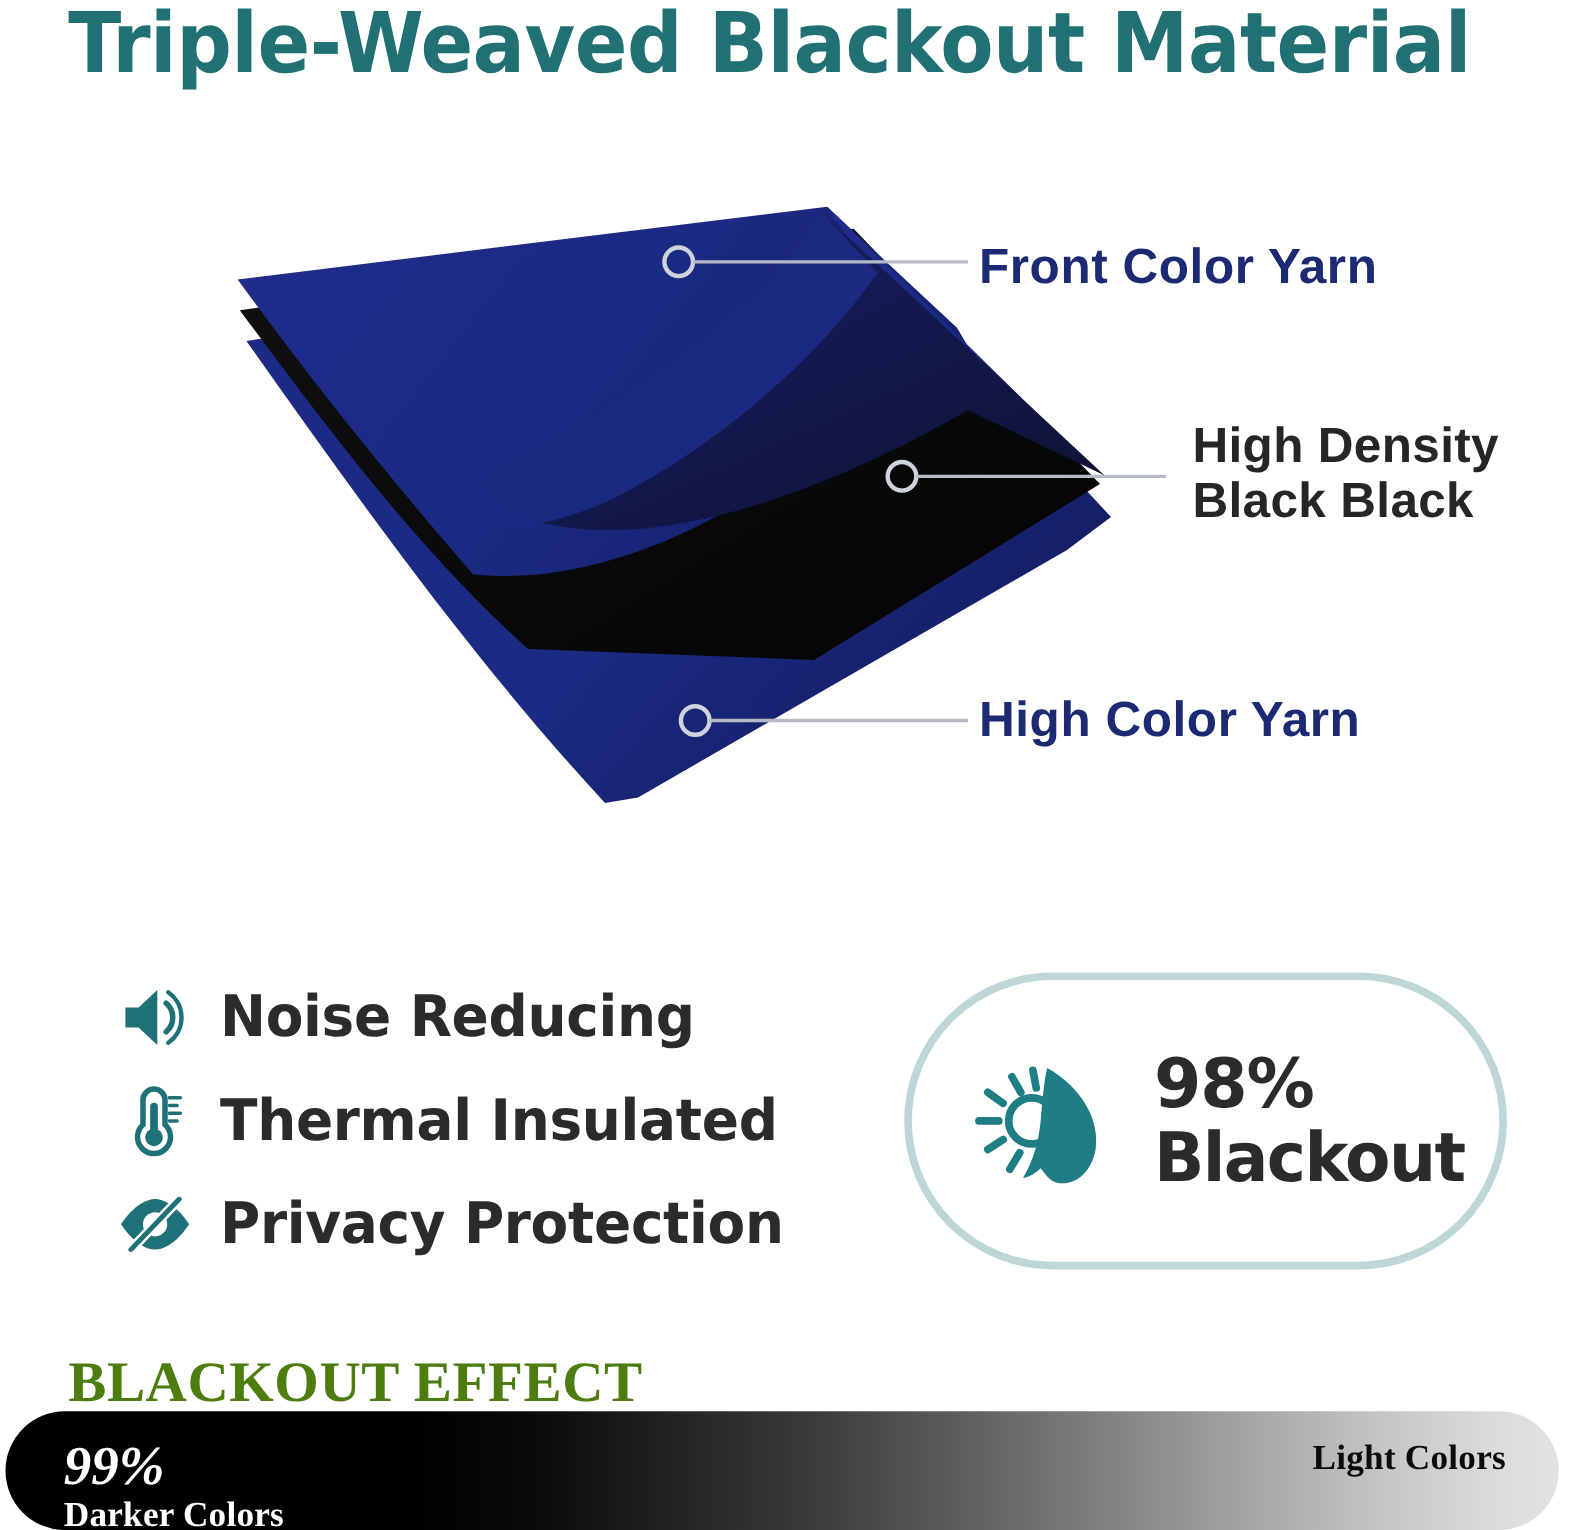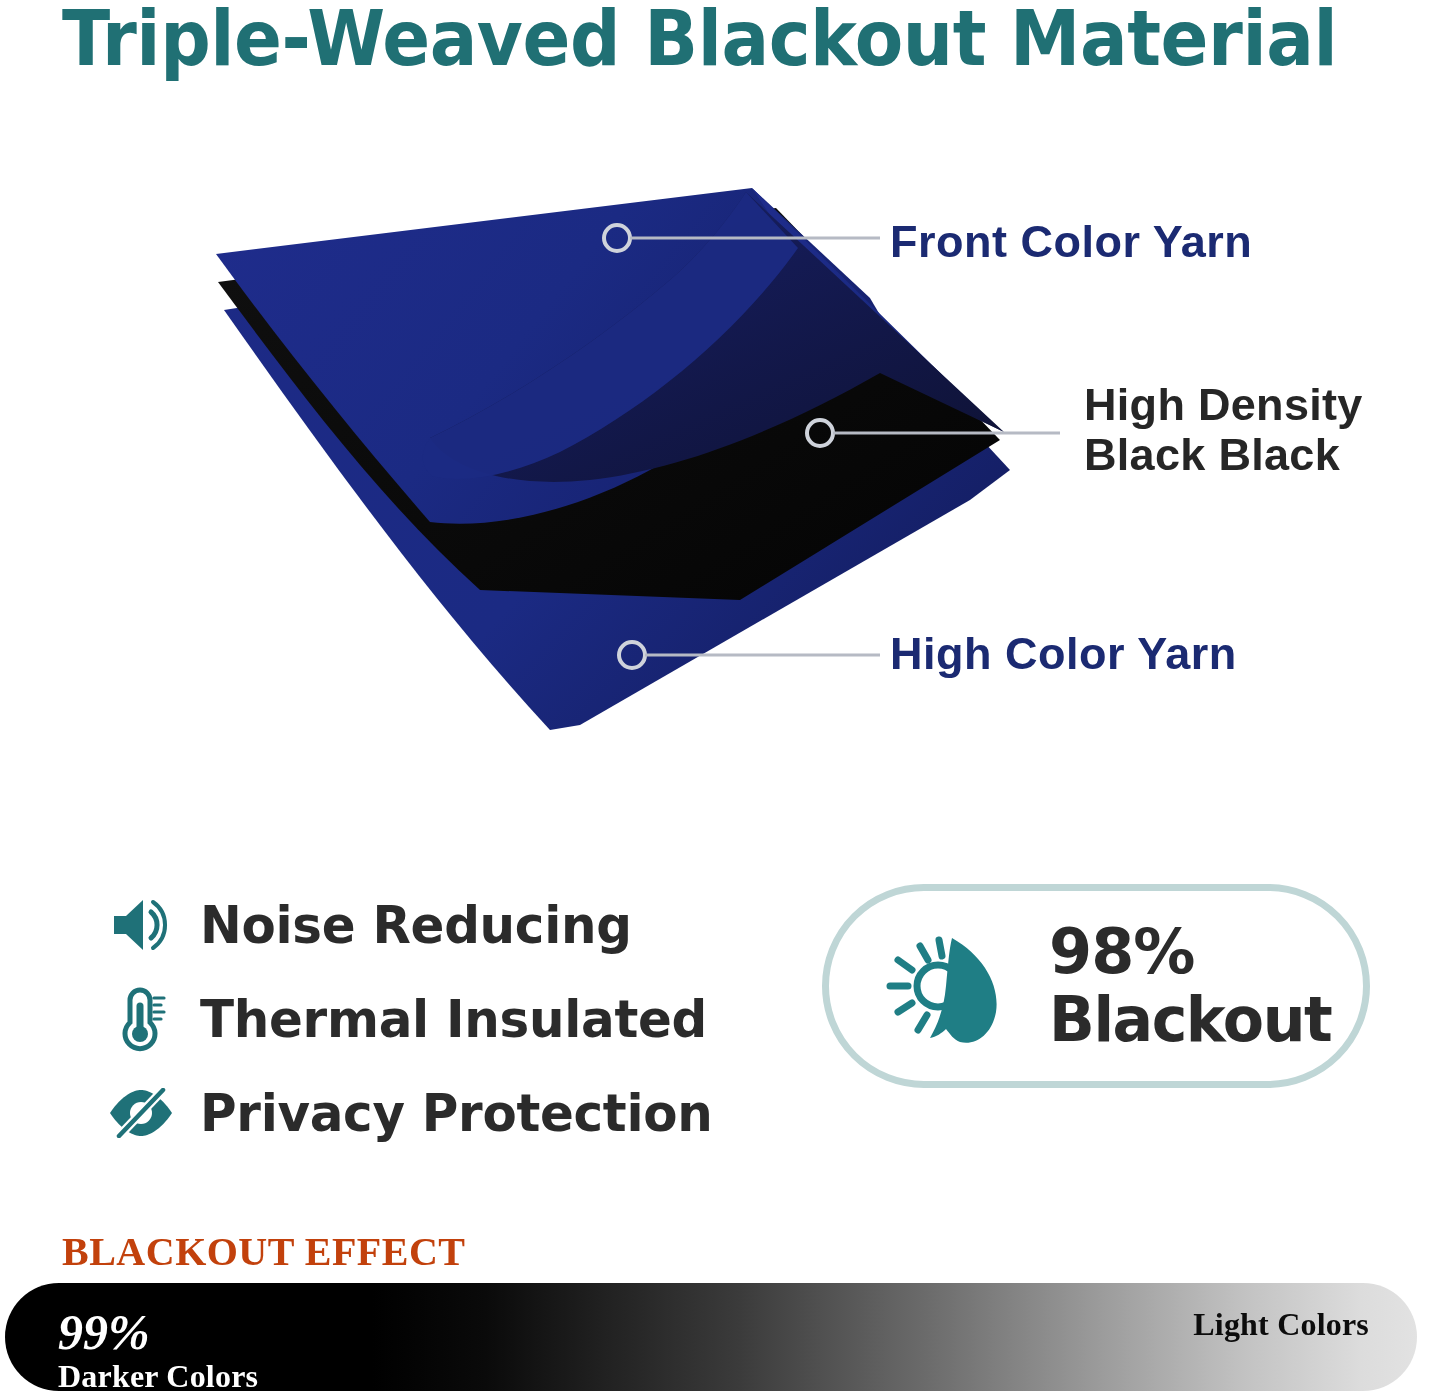--- a/index.html
+++ b/index.html
@@ -108,21 +108,21 @@
     transform: scaleX(0.96);
     transform-origin: left center;
   }
 
   
   #blackout-badge {
     position: absolute;
     left: 822px;
     top: 884px;
     width: 548px;
-    height: 204px;
+    height: 270px;
     border: 7px solid #bfd6d6;
     border-radius: 135px;
     box-sizing: border-box;
     display: flex;
     align-items: center;
     background: #ffffff;
   }
   #badge-icon {
     width: 150px;
     min-width: 150px;
@@ -155,23 +155,23 @@
     transform-origin: left center;
   }
 
   
   #blackout-effect-heading {
     position: absolute;
     left: 62px;
     top: 1228px;
     font-family: "Liberation Serif", serif;
     font-weight: bold;
-    font-size: 40px;
+    font-size: 52px;
     letter-spacing: 0.5px;
-    color: #c2410c;
+    color: #4d7c0f;
     white-space: nowrap;
   }
   #gradient-bar {
     position: absolute;
     left: 5px;
     top: 1283px;
     width: 1412px;
     height: 108px;
     border-radius: 54px;
     background: linear-gradient(to right,

